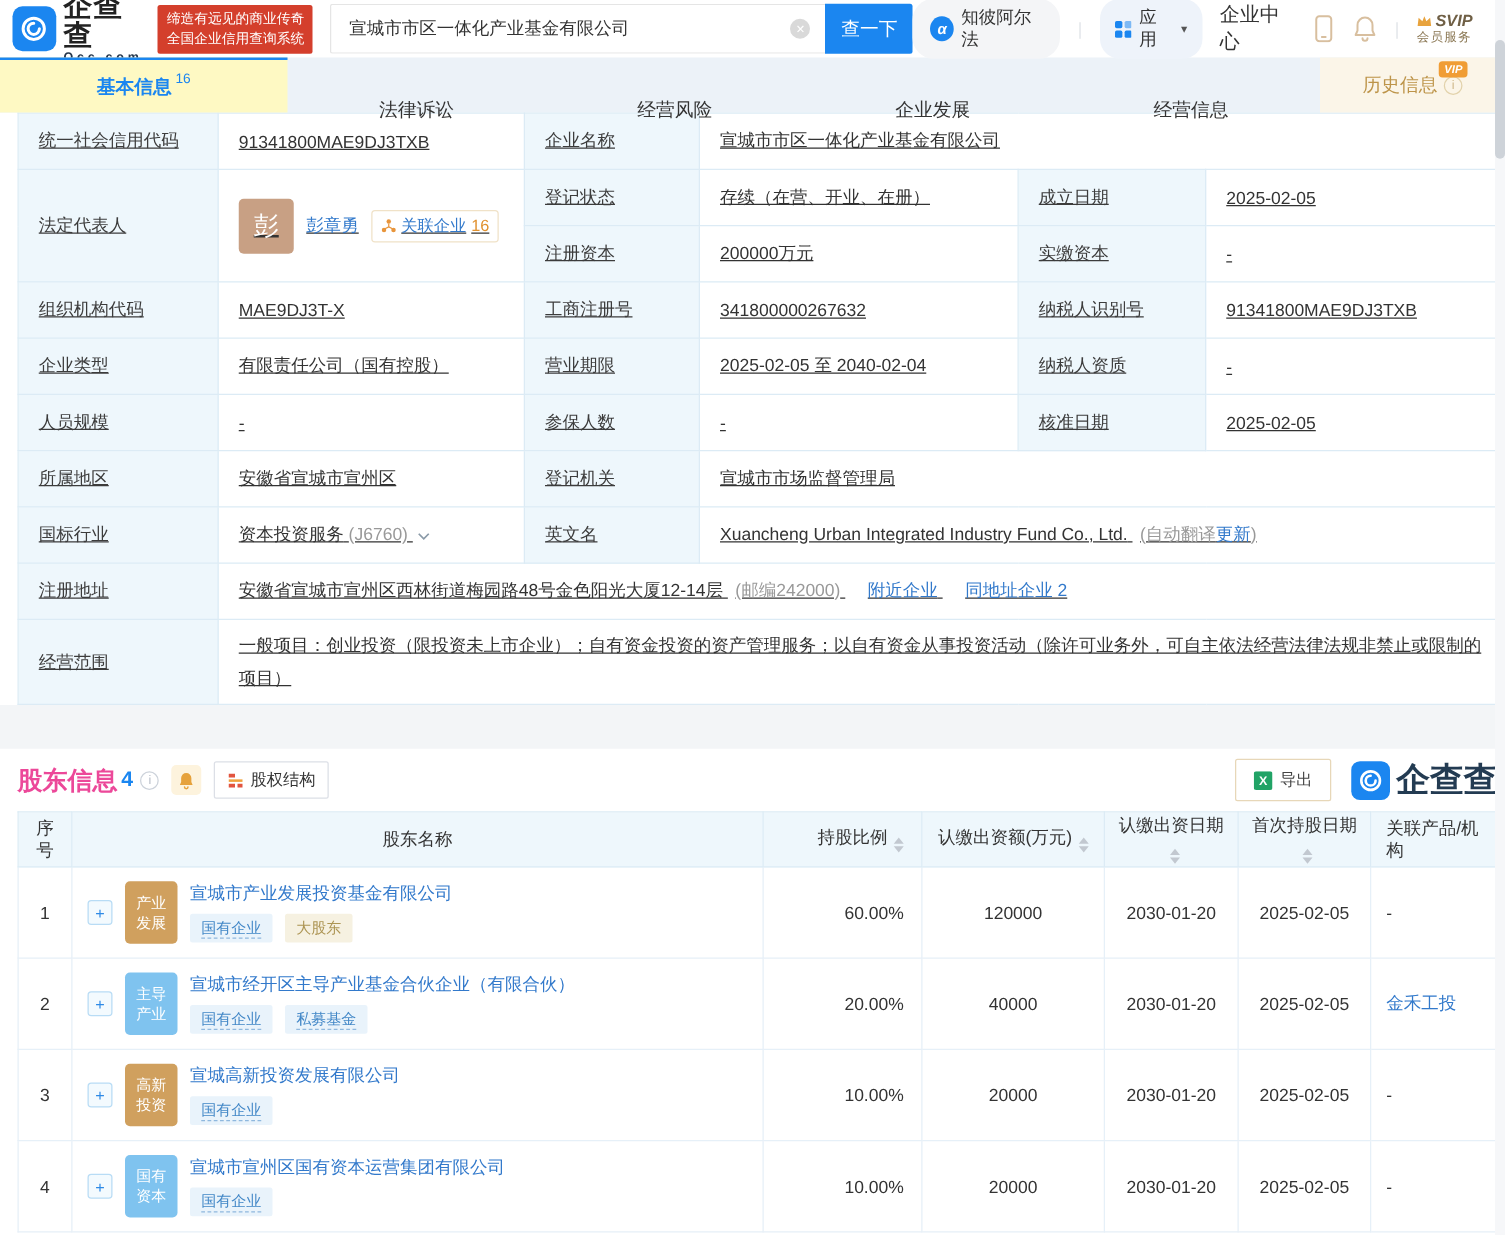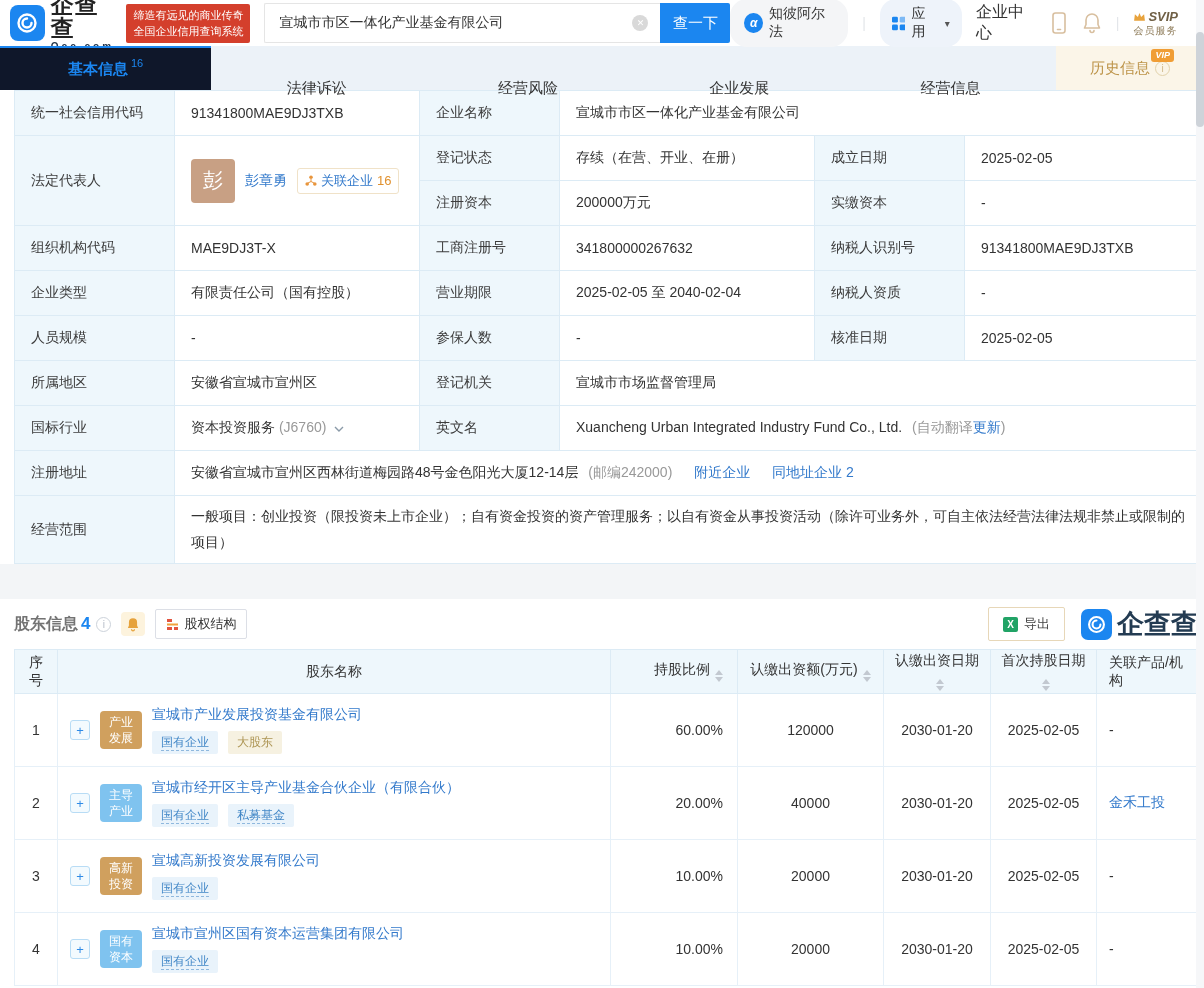--- a/index.html
+++ b/index.html
@@ -30,53 +30,53 @@
   .caret::after { content:"▾"; font-size:10px; color:#555; margin-left:2px; }
   .plain-link { font-size:16px; color:#333; cursor:pointer; }
   .tan-icon { display:flex; cursor:pointer; }
   .svip { display:flex; flex-direction:column; line-height:1.2; cursor:pointer; align-items:flex-start; }
   .svip-top { display:flex; align-items:center; gap:2px; font-size:13px; font-weight:bold; font-style:italic; color:#6f5f45; }
   .svip-sub { font-size:10px; color:#8d7a57; letter-spacing:1px; }
 
   
   .tabs { height:44px; display:flex; background:#ecf2f8; }
   .tab { display:flex; align-items:center; justify-content:center; font-size:15px; color:#333; cursor:pointer; }
-  .tab-active { width:211px; background:#0f172a; border-top:2px solid #1b86f0; color:#1b86f0; font-weight:bold; }
+  .tab-active { width:230px; background:#fef9c3; border-top:2px solid #1b86f0; color:#1b86f0; font-weight:bold; }
   .tab-count { font-size:11px; margin-left:3px; position:relative; top:-6px; font-weight:normal; }
   .tab-mid { flex:1;margin-top:40px; }
   .tab-history { width:148px; background:#fbf5e8; color:#bd9449; position:relative; gap:5px; }
   .vip-badge { position:absolute; top:3px; right:30px; background:#f09d35; color:#fff; font-size:9px; font-style:italic; font-weight:bold;
     padding:1px 4px; border-radius:3px; line-height:1.2; }
   .i-icon { width:15px; height:15px; border:1px solid #ccd2da; border-radius:50%; color:#b6bdc7; font-size:10px;
     display:inline-flex; align-items:center; justify-content:center; flex:none; }
   .i-icon::before { content:"i"; }
   .i-gold { border-color:#e2d2ab; color:#cfb98a; }
 
   
   .info-table { border-collapse:collapse; margin-left:14px; width:1190px; table-layout:fixed; font-size:14px; }
-  .info-table td { border:1px solid #dcebf5; padding:6px 16px; height:45px; vertical-align:middle; }
+  .info-table td { border:1px solid #dcebf5; padding:6px 16px; height:45px; vertical-align:middle;text-decoration:underline; }
   .info-table td.lbl { background:#eef7fc; color:#3c3c3c; }
   .gray { color:#999; }
   a.lnk { color:#3279cb; text-decoration:none; cursor:pointer; }
   .legal-cell { display:flex; align-items:center; gap:10px; }
   .legal-avatar { width:44px; height:44px; border-radius:4px; background:#c8a084; color:#fff; font-size:20px; display:flex; align-items:center; justify-content:center; flex:none; }
   .rel-pill { display:inline-flex; align-items:center; gap:4px; border:1px solid #f0e2c8; border-radius:3px; padding:3px 7px; background:#fff; font-size:13px; cursor:pointer; font-family:inherit; }
   .rel-pill .t { color:#3279cb; }
   .rel-pill .c { color:#e0912f; }
   .chev { margin-left:4px; }
   .scope-row td { height:68px; line-height:1.8; }
   .addr-gap { margin-left:6px; }
   .lnk-gap { margin-left:18px; }
 
   
   .band { height:35px; background:#f3f5f7; }
 
   
   .sh-header { height:50px; display:flex; align-items:center; padding:0 14px; }
-  .sh-title { font-size:16px; font-weight:bold; color:#737373; }
+  .sh-title { font-size:20px; font-weight:bold; color:#ec4899; }
   .sh-count { font-size:17px; font-weight:bold; color:#1b86f0; margin:0 6px 0 3px; }
   .bell-chip { width:24px; height:24px; border-radius:4px; background:#fdf3dd; display:flex; align-items:center; justify-content:center; margin:0 10px; cursor:pointer; }
   .structure-btn { display:inline-flex; align-items:center; gap:5px; border:1px solid #dcdfe6; background:#fff; border-radius:2px;
     padding:5px 10px; font-size:13px; color:#333; cursor:pointer; font-family:inherit; }
   .sh-right { margin-left:auto; display:flex; align-items:center; }
   .export-btn { display:inline-flex; align-items:center; gap:6px; border:1px solid #e7d7b8; background:#fff; border-radius:2px;
     padding:7px 14px; font-size:13px; color:#444; cursor:pointer; font-family:inherit; }
   .wm { display:flex; align-items:center; gap:5px; font-size:27px; font-weight:bold; color:#233b52; margin-left:16px; margin-right:-8px; white-space:nowrap; }
   .wm-sq { width:31px; height:31px; border-radius:7px; background:#1b86f0; display:flex; align-items:center; justify-content:center; flex:none; }
 
@@ -86,21 +86,21 @@
   .ta-c { text-align:center; }
   .ta-r { text-align:right; padding-right:14px !important; }
   .ta-l { text-align:left; padding-left:12px !important; }
   .sort { display:inline-flex; flex-direction:column; gap:2px; margin-left:5px; vertical-align:-1px; }
   .sort::before { content:""; border-left:4px solid transparent; border-right:4px solid transparent; border-bottom:5px solid #c2c8d0; }
   .sort::after  { content:""; border-left:4px solid transparent; border-right:4px solid transparent; border-top:5px solid #c2c8d0; }
   .sh-name-wrap { display:flex; align-items:center; gap:10px; padding-left:4px; }
   .expand-btn { width:20px; height:20px; border:1px solid #b8dcf5; background:#f3fafe; color:#2e8ae6; border-radius:3px;
     font-size:13px; line-height:17px; text-align:center; cursor:pointer; flex:none; padding:0; font-family:inherit; }
   .expand-btn::before { content:"+"; }
-  .sh-avatar { width:42px; height:38px; border-radius:4px; color:#fff; font-size:12px; line-height:1.35;
+  .sh-avatar { width:42px; height:50px; border-radius:4px; color:#fff; font-size:12px; line-height:1.35;
     display:flex; flex-direction:column; align-items:center; justify-content:center; flex:none; }
   .av-tan  { background:#d0a05e; }
   .av-blue { background:#7fc3ef; }
   .sh-info { display:flex; flex-direction:column; gap:7px; }
   .sh-tags { display:flex; align-items:center; }
   .tag { font-size:12px; padding:3px 9px; border-radius:2px; margin-right:10px; cursor:pointer; }
   .tag-blue { background:#e9f3fb; color:#4287c7; }
   .tag-blue .tag-t { border-bottom:1px dashed #8fb8de; padding-bottom:1px; }
   .tag-gold { background:#f6f1e1; color:#ad9554; }
 

